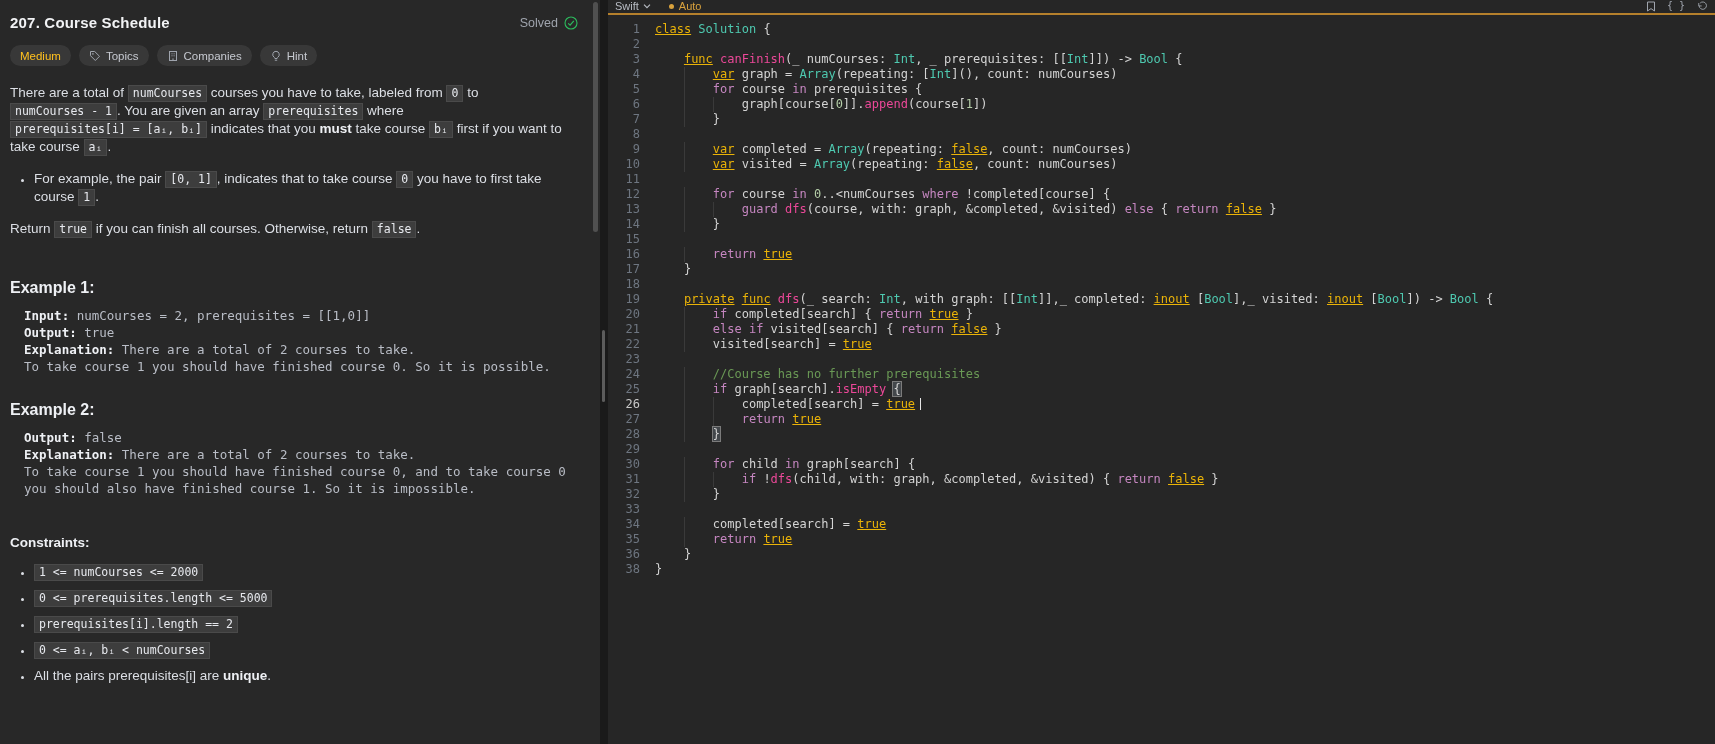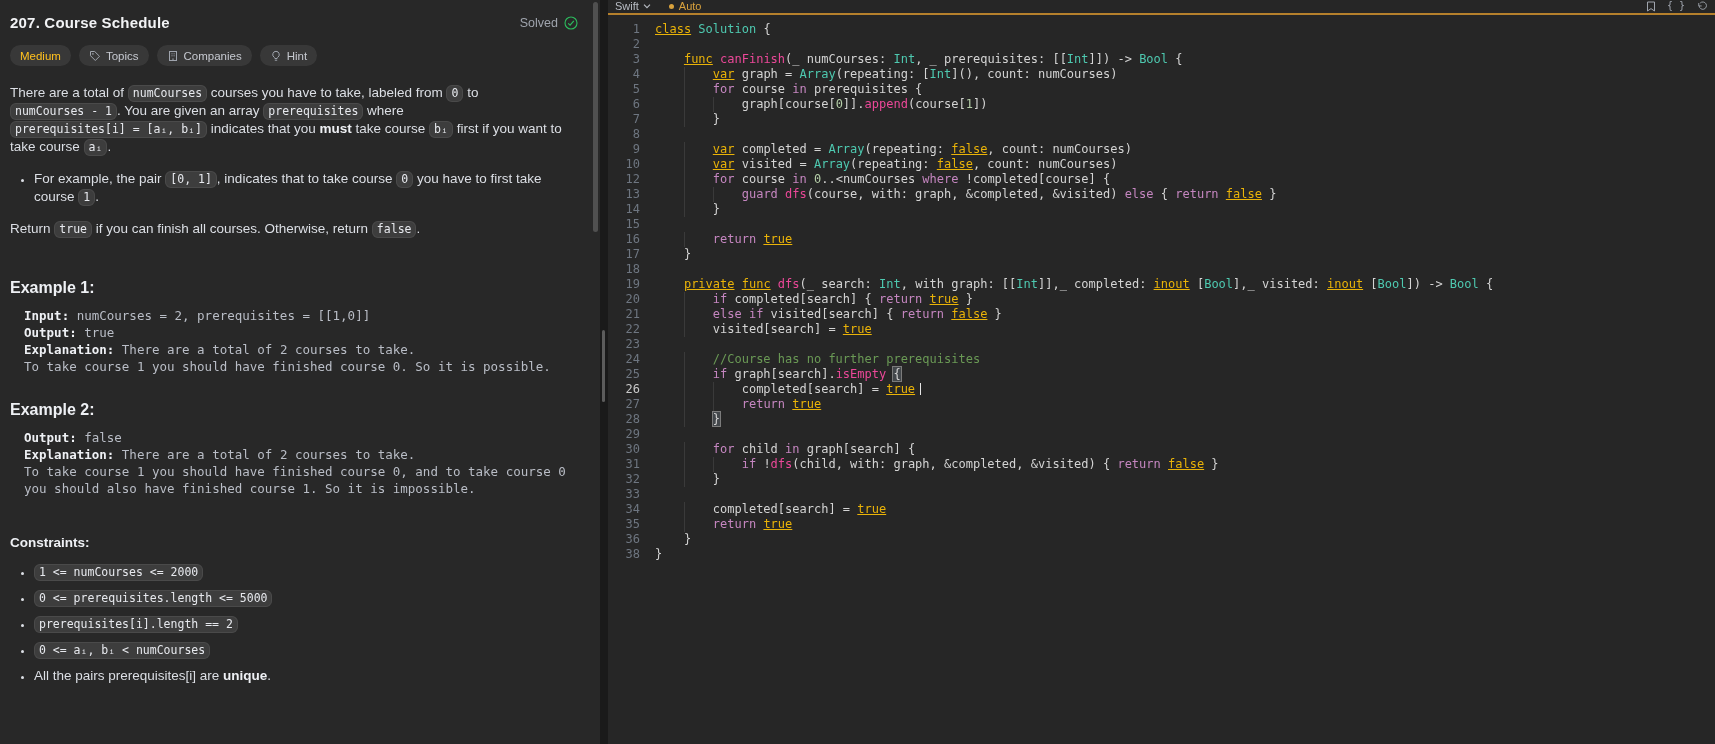--- a/index.html
+++ b/index.html
@@ -24,21 +24,21 @@
   .pill.difficulty { color: #ffc01e; }
 
   .desc-p, .desc-li { font-size: 13.5px; line-height: 1.34; color: #dcdfe5; margin-bottom: 14px; }
   .desc-list { list-style: disc; padding-left: 24px; margin: 14px 0; }
   .desc-list li { margin-bottom: 6px; font-size: 13.5px; line-height: 1.34; color: #dcdfe5; }
   .desc-list li::marker, .constraints-list li::marker { color: #dcdfe5; font-size: 11px; }
   strong { font-weight: 700; color: #eef0f4; }
 
   .inline-code { font-family: "DejaVu Sans Mono", monospace; font-size: 11.5px; color: #e7e9ee;
                  background: rgba(255,255,255,.10); border: 1px solid rgba(255,255,255,.07);
-                 border-radius: 6px; padding: 0px 4px 1px 4px; white-space: nowrap; }
+                 border-radius: 0; padding: 0px 4px 1px 4px; white-space: nowrap; }
 
   .examples-section { margin-top: 40px; }
   .ex-label { font-size: 16px; font-weight: 700; color: #eef0f4; margin-bottom: 10px; }
   .ex-block { font-family: "DejaVu Sans Mono", monospace; font-size: 12.5px; line-height: 1.36;
               color: #b9bdc6; margin: 0 0 26px 14px; }
   .ex-row { white-space: pre-wrap; }
   .ex-row strong { font-family: "DejaVu Sans Mono", monospace; color: #eef0f4; }
 
   .constraints-section { margin-top: 38px; }
   .constraints-label { font-size: 13.5px; font-weight: 700; color: #eef0f4; }
@@ -207,20 +207,21 @@
           <div class="code-line"><span class="ln">1</span><span class="lc"><span class="tk-k">class</span><span class="tk-p"> </span><span class="tk-t">Solution</span><span class="tk-p"> {</span></span></div>
           <div class="code-line"><span class="ln">2</span><span class="lc"></span></div>
           <div class="code-line"><span class="ln">3</span><span class="lc"><span class="tk-p">    </span><span class="tk-k">func</span><span class="tk-p"> </span><span class="tk-f">canFinish</span><span class="tk-p">(_ numCourses: </span><span class="tk-t">Int</span><span class="tk-p">, _ prerequisites: [[</span><span class="tk-t">Int</span><span class="tk-p">]]) -&gt; </span><span class="tk-t">Bool</span><span class="tk-p"> {</span></span></div>
           <div class="code-line"><span class="ln">4</span><span class="lc"><span class="guide" style="left: 4ch;"></span><span class="tk-p">        </span><span class="tk-k">var</span><span class="tk-p"> graph = </span><span class="tk-t">Array</span><span class="tk-p">(repeating: [</span><span class="tk-t">Int</span><span class="tk-p">](), count: numCourses)</span></span></div>
           <div class="code-line"><span class="ln">5</span><span class="lc"><span class="guide" style="left: 4ch;"></span><span class="tk-p">        </span><span class="tk-c">for</span><span class="tk-p"> course </span><span class="tk-c">in</span><span class="tk-p"> prerequisites {</span></span></div>
           <div class="code-line"><span class="ln">6</span><span class="lc"><span class="guide" style="left: 4ch;"></span><span class="guide" style="left: 8ch;"></span><span class="tk-p">            graph[course[</span><span class="tk-n">0</span><span class="tk-p">]].</span><span class="tk-f">append</span><span class="tk-p">(course[</span><span class="tk-n">1</span><span class="tk-p">])</span></span></div>
           <div class="code-line"><span class="ln">7</span><span class="lc"><span class="guide" style="left: 4ch;"></span><span class="tk-p">        }</span></span></div>
           <div class="code-line"><span class="ln">8</span><span class="lc"></span></div>
           <div class="code-line"><span class="ln">9</span><span class="lc"><span class="guide" style="left: 4ch;"></span><span class="tk-p">        </span><span class="tk-k">var</span><span class="tk-p"> completed = </span><span class="tk-t">Array</span><span class="tk-p">(repeating: </span><span class="tk-k">false</span><span class="tk-p">, count: numCourses)</span></span></div>
           <div class="code-line"><span class="ln">10</span><span class="lc"><span class="guide" style="left: 4ch;"></span><span class="tk-p">        </span><span class="tk-k">var</span><span class="tk-p"> visited = </span><span class="tk-t">Array</span><span class="tk-p">(repeating: </span><span class="tk-k">false</span><span class="tk-p">, count: numCourses)</span></span></div>
+          <div class="code-line"><span class="ln">11</span><span class="lc"></span></div>
           <div class="code-line"><span class="ln">12</span><span class="lc"><span class="guide" style="left: 4ch;"></span><span class="tk-p">        </span><span class="tk-c">for</span><span class="tk-p"> course </span><span class="tk-c">in</span><span class="tk-p"> </span><span class="tk-n">0</span><span class="tk-p">..&lt;numCourses </span><span class="tk-c">where</span><span class="tk-p"> !completed[course] {</span></span></div>
           <div class="code-line"><span class="ln">13</span><span class="lc"><span class="guide" style="left: 4ch;"></span><span class="guide" style="left: 8ch;"></span><span class="tk-p">            </span><span class="tk-c">guard</span><span class="tk-p"> </span><span class="tk-f">dfs</span><span class="tk-p">(course, with: graph, &amp;completed, &amp;visited) </span><span class="tk-c">else</span><span class="tk-p"> { </span><span class="tk-c">return</span><span class="tk-p"> </span><span class="tk-k">false</span><span class="tk-p"> }</span></span></div>
           <div class="code-line"><span class="ln">14</span><span class="lc"><span class="guide" style="left: 4ch;"></span><span class="tk-p">        }</span></span></div>
           <div class="code-line"><span class="ln">15</span><span class="lc"></span></div>
           <div class="code-line"><span class="ln">16</span><span class="lc"><span class="guide" style="left: 4ch;"></span><span class="tk-p">        </span><span class="tk-c">return</span><span class="tk-p"> </span><span class="tk-k">true</span></span></div>
           <div class="code-line"><span class="ln">17</span><span class="lc"><span class="tk-p">    }</span></span></div>
           <div class="code-line"><span class="ln">18</span><span class="lc"></span></div>
           <div class="code-line"><span class="ln">19</span><span class="lc"><span class="tk-p">    </span><span class="tk-k">private</span><span class="tk-p"> </span><span class="tk-k">func</span><span class="tk-p"> </span><span class="tk-f">dfs</span><span class="tk-p">(_ search: </span><span class="tk-t">Int</span><span class="tk-p">, with graph: [[</span><span class="tk-t">Int</span><span class="tk-p">]],_ completed: </span><span class="tk-k">inout</span><span class="tk-p"> [</span><span class="tk-t">Bool</span><span class="tk-p">],_ visited: </span><span class="tk-k">inout</span><span class="tk-p"> [</span><span class="tk-t">Bool</span><span class="tk-p">]) -&gt; </span><span class="tk-t">Bool</span><span class="tk-p"> {</span></span></div>
           <div class="code-line"><span class="ln">20</span><span class="lc"><span class="guide" style="left: 4ch;"></span><span class="tk-p">        </span><span class="tk-c">if</span><span class="tk-p"> completed[search] { </span><span class="tk-c">return</span><span class="tk-p"> </span><span class="tk-k">true</span><span class="tk-p"> }</span></span></div>
           <div class="code-line"><span class="ln">21</span><span class="lc"><span class="guide" style="left: 4ch;"></span><span class="tk-p">        </span><span class="tk-c">else</span><span class="tk-p"> </span><span class="tk-c">if</span><span class="tk-p"> visited[search] { </span><span class="tk-c">return</span><span class="tk-p"> </span><span class="tk-k">false</span><span class="tk-p"> }</span></span></div>

